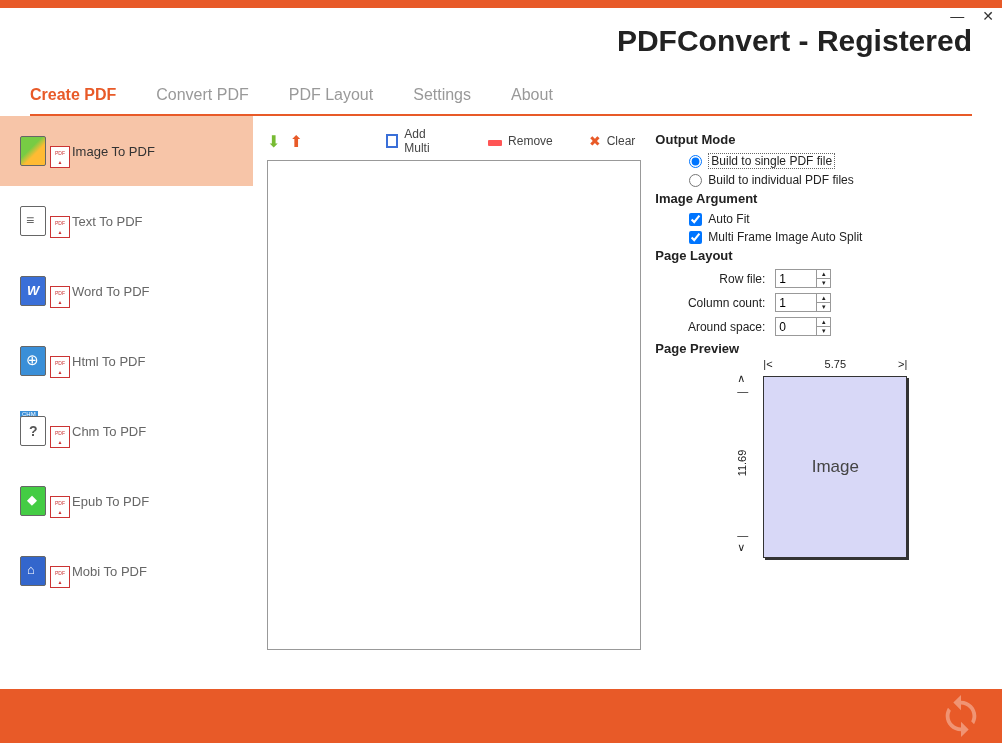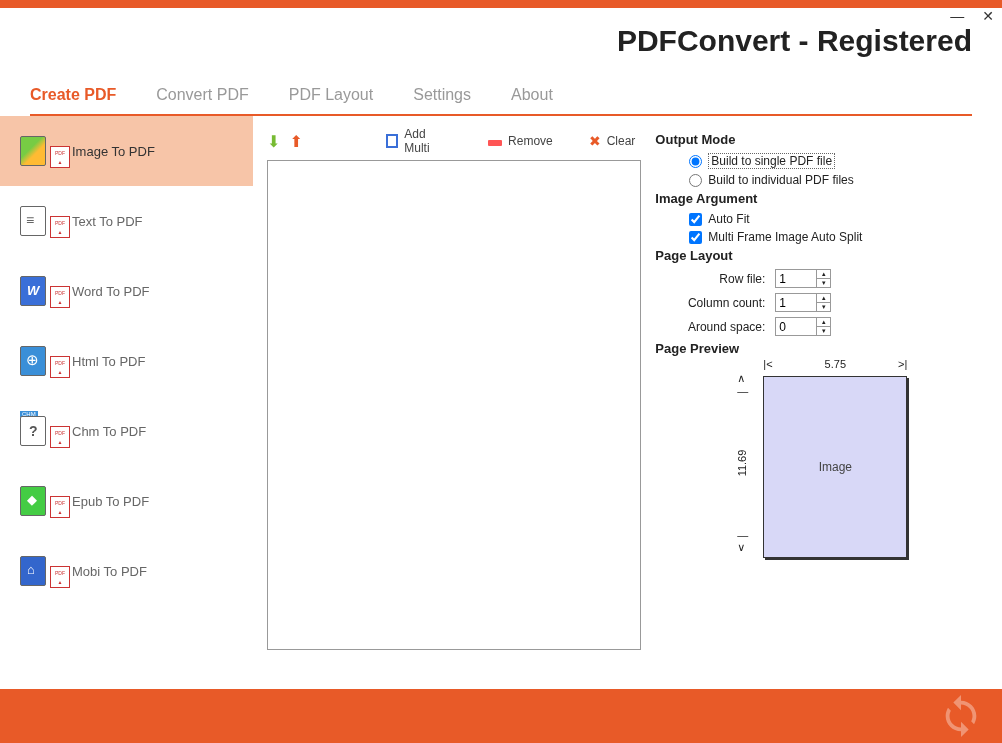--- a/index.html
+++ b/index.html
@@ -71,21 +71,21 @@
 .spinbox .spin-ctl span { height: 50%; font-size: 7px; text-align: center; line-height: 8px; cursor: pointer; border-bottom:1px solid #999;}
 .spinbox .spin-ctl span:last-child { border-bottom:none; }
 
 
 .preview-wrap { margin-top: 8px; }
 .preview-area { position: relative; width: 190px; height: 220px; margin-left: 100px; margin-top:8px;}
 .preview-width { position: absolute; top: -6px; left: 8px; width: 144px; display: flex; justify-content: space-between; font-size: 11px; }
 .preview-width .mid { font-size: 11px; }
 .preview-height { position: absolute; left: -26px; top: 8px; height: 182px; display: flex; flex-direction: column; justify-content: space-between; align-items: center; font-size: 11px; }
 .preview-height .mid { transform: rotate(-90deg); font-size: 11px; white-space: nowrap; }
-.preview-page { position: absolute; top: 12px; left: 8px; width: 144px; height: 182px; background: #d8d8f7; border: 1px solid #333; box-shadow: 2px 2px 0 #333; display: flex; align-items: center; justify-content: center; font-size: 12px; color: #444; }
+.preview-page { position: absolute; top: 12px; left: 8px; width: 144px; height: 182px; background: #d8d8f7; border: 1px solid #333; box-shadow: 2px 2px 0 #333; display: flex; align-items: center; justify-content: center; font-size: 17px; color: #444; }
 
 
 .footer { position: absolute; bottom: 0; left: 0; right: 0; height: 54px; background: #e85a28; }
 .footer-icon { position: absolute; right: 18px; top: 4px; width: 46px; height: 46px; }
 .footer-icon svg { width: 100%; height: 100%; opacity: 0.35; }
 
 </style>
 </head>
 <body>
 

